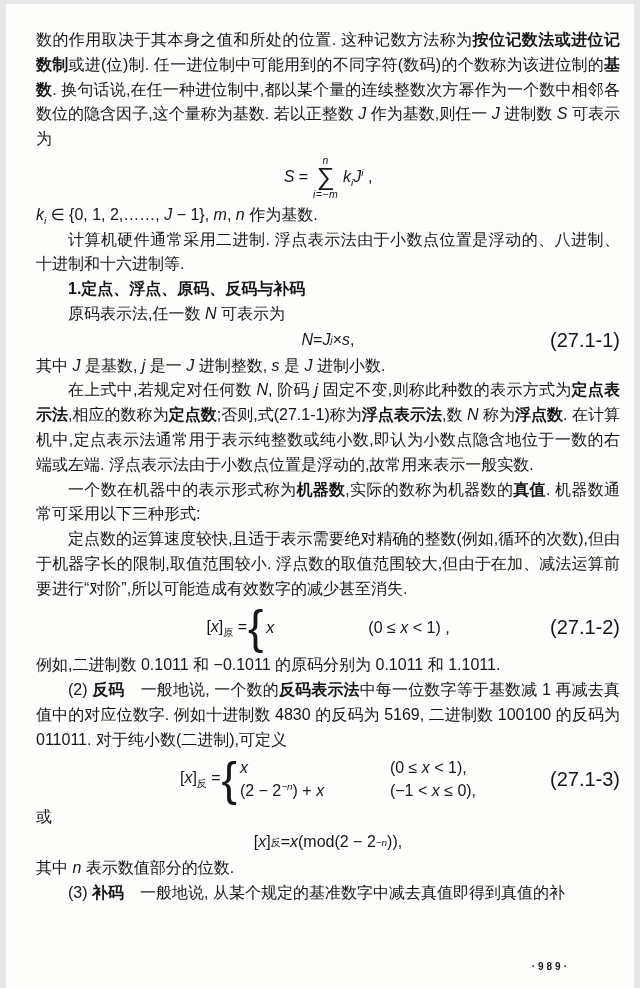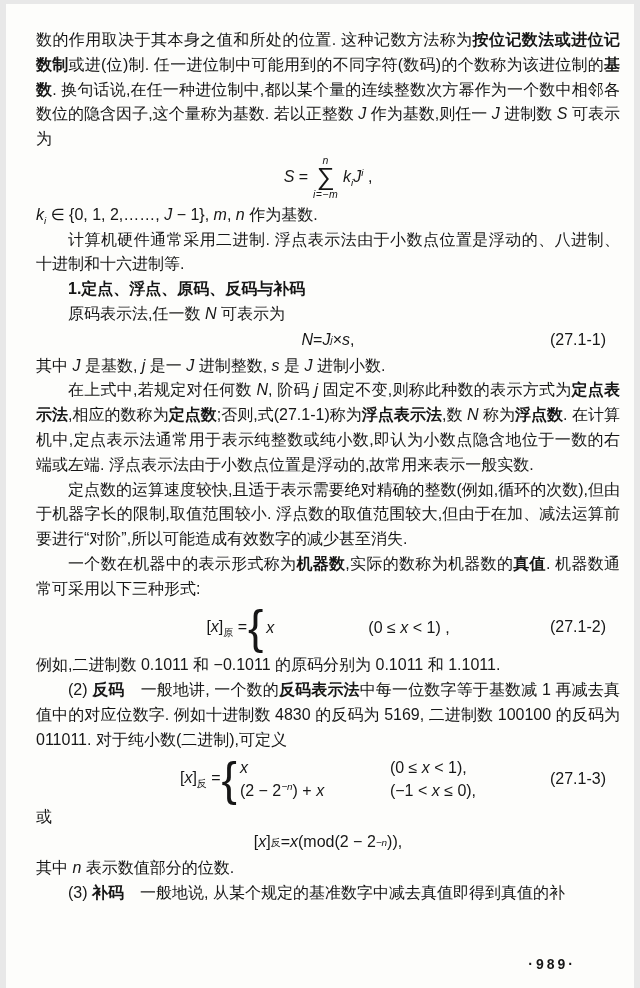--- a/index.html
+++ b/index.html
@@ -20,34 +20,34 @@
   .b{font-weight:bold;}
   .it{font-style:italic;}
   .sup{font-size:0.62em;vertical-align:super;line-height:0;}
   .sub{font-size:0.62em;vertical-align:sub;line-height:0;}
   
   .eq{
     position:relative;display:flex;justify-content:center;align-items:center;
     margin:3px 0;text-indent:0;line-height:1.3;
   }
   .fbody{display:inline-flex;align-items:center;}
-  .eqno{position:absolute;right:14px;top:50%;transform:translateY(-50%);font-size:16px;}
+  .eqno{position:absolute;right:0;top:50%;transform:translateY(-50%);font-size:20px;}
   
   .sum-stack{display:inline-flex;flex-direction:column;align-items:center;line-height:1;margin:0 5px;}
   .sigma{font-size:25px;line-height:0.95;}
   .lim{font-size:10.5px;font-style:italic;letter-spacing:0.4px;}
   
   .brace{font-size:46px;font-weight:400;line-height:1;margin:0 3px 0 1px;display:inline-block;transform:scaleY(1.02);}
   .cases{display:inline-flex;flex-direction:column;text-align:left;line-height:23px;font-size:16px;}
   .crow{display:flex;}
   .cexpr{width:102px;}
   .wide .cexpr{width:150px;}
   .pageno{
-    position:absolute;right:58px;bottom:20px;
-    font-size:14px;font-weight:bold;letter-spacing:3px;
+    position:absolute;right:64px;bottom:20px;
+    font-size:10px;font-weight:bold;letter-spacing:3px;
   }
 </style>
 </head>
 <body>
 
 <div class="page">
   <div class="content">
 
     <p class="para"><span>数的作用取决于其本身之值和所处的位置. 这种记数方法称为</span><span class="b">按位记数法或进位记数制</span><span>或进(位)制. 任一进位制中可能用到的不同字符(数码)的个数称为该进位制的</span><span class="b">基数</span><span>. 换句话说,在任一种进位制中,都以某个量的连续整数次方幂作为一个数中相邻各数位的隐含因子,这个量称为基数. 若以正整数 </span><span class="it">J</span><span> 作为基数,则任一 </span><span class="it">J</span><span> 进制数 </span><span class="it">S</span><span> 可表示为</span></p>
 
@@ -81,42 +81,42 @@
           <span class="it">s</span>
           <span>,</span>
         </span>
       <span class="eqno">(27.1-1)</span>
     </div>
 
     <p class="para"><span>其中 </span><span class="it">J</span><span> 是基数, </span><span class="it">j</span><span> 是一 </span><span class="it">J</span><span> 进制整数, </span><span class="it">s</span><span> 是 </span><span class="it">J</span><span> 进制小数.</span></p>
 
     <p class="para ind"><span>在上式中,若规定对任何数 </span><span class="it">N</span><span>, 阶码 </span><span class="it">j</span><span> 固定不变,则称此种数的表示方式为</span><span class="b">定点表示法</span><span>,相应的数称为</span><span class="b">定点数</span><span>;否则,式(27.1-1)称为</span><span class="b">浮点表示法</span><span>,数 </span><span class="it">N</span><span> 称为</span><span class="b">浮点数</span><span>. 在计算机中,定点表示法通常用于表示纯整数或纯小数,即认为小数点隐含地位于一数的右端或左端. 浮点表示法由于小数点位置是浮动的,故常用来表示一般实数.</span></p>
 
+    <p class="para ind"><span>一个数在机器中的表示形式称为</span><span class="b">机器数</span><span>,实际的数称为机器数的</span><span class="b">真值</span><span>. 机器数通常可采用以下三种形式:</span></p>
+
     <p class="para ind"><span>定点数的运算速度较快,且适于表示需要绝对精确的整数(例如,循环的次数),但由于机器字长的限制,取值范围较小. 浮点数的取值范围较大,但由于在加、减法运算前要进行“对阶”,所以可能造成有效数字的减少甚至消失.</span></p>
-
-    <p class="para ind"><span>一个数在机器中的表示形式称为</span><span class="b">机器数</span><span>,实际的数称为机器数的</span><span class="b">真值</span><span>. 机器数通常可采用以下三种形式:</span></p>
 
 
     <div class="eq">
       <span class="fbody">
         <span><span>[</span><span class="it">x</span><span>]</span><span class="sub">原</span><span> = </span></span>
           <span class="brace">{</span>
           <span class="cases">
           <span class="crow">
               <span class="cexpr"><span class="it">x</span></span>
               <span><span>(0 ≤ </span><span class="it">x</span><span> &lt; 1) ,</span></span>
             </span>
         </span>
       </span>
       <span class="eqno">(27.1-2)</span>
     </div>
 
     <p class="para"><span>例如,二进制数 0.1011 和 −0.1011 的原码分别为 0.1011 和 1.1011.</span></p>
 
-    <p class="para ind"><span>(2) </span><span class="b">反码</span><span>　一般地讲, 一个数的</span><span class="b">反码表示法</span><span>中每一位数字等于基数减 1 再减去真值中的对应位数字. 例如十进制数 4830 的反码为 5169, 二进制数 100100 的反码为 011011. 对于纯小数(二进制),可定义</span></p>
+    <p class="para ind"><span>(2) </span><span class="b">反码</span><span>　一般地说, 一个数的</span><span class="b">反码表示法</span><span>中每一位数字等于基数减 1 再减去真值中的对应位数字. 例如十进制数 4830 的反码为 5169, 二进制数 100100 的反码为 011011. 对于纯小数(二进制),可定义</span></p>
 
     <div class="eq">
       <span class="fbody wide">
         <span><span>[</span><span class="it">x</span><span>]</span><span class="sub">反</span><span> = </span></span>
           <span class="brace">{</span>
           <span class="cases">
           <span class="crow">
               <span class="cexpr"><span class="it">x</span></span>
               <span><span>(0 ≤ </span><span class="it">x</span><span> &lt; 1),</span></span>
             </span>

